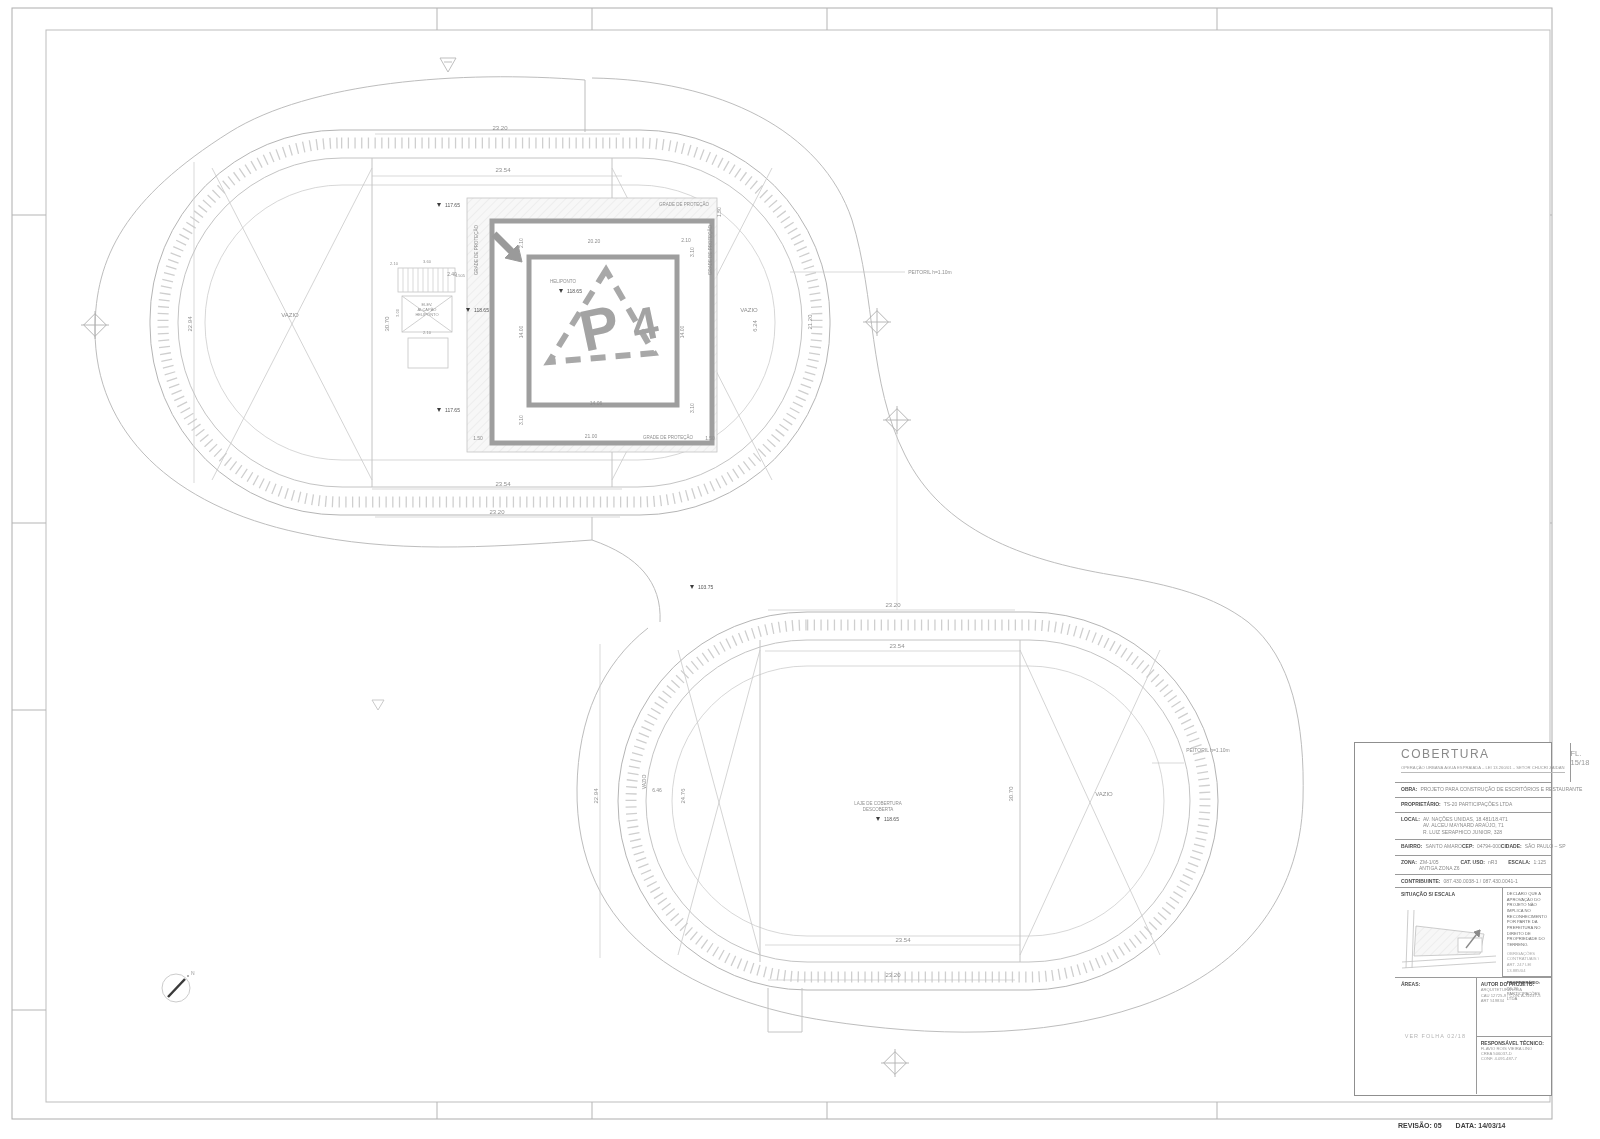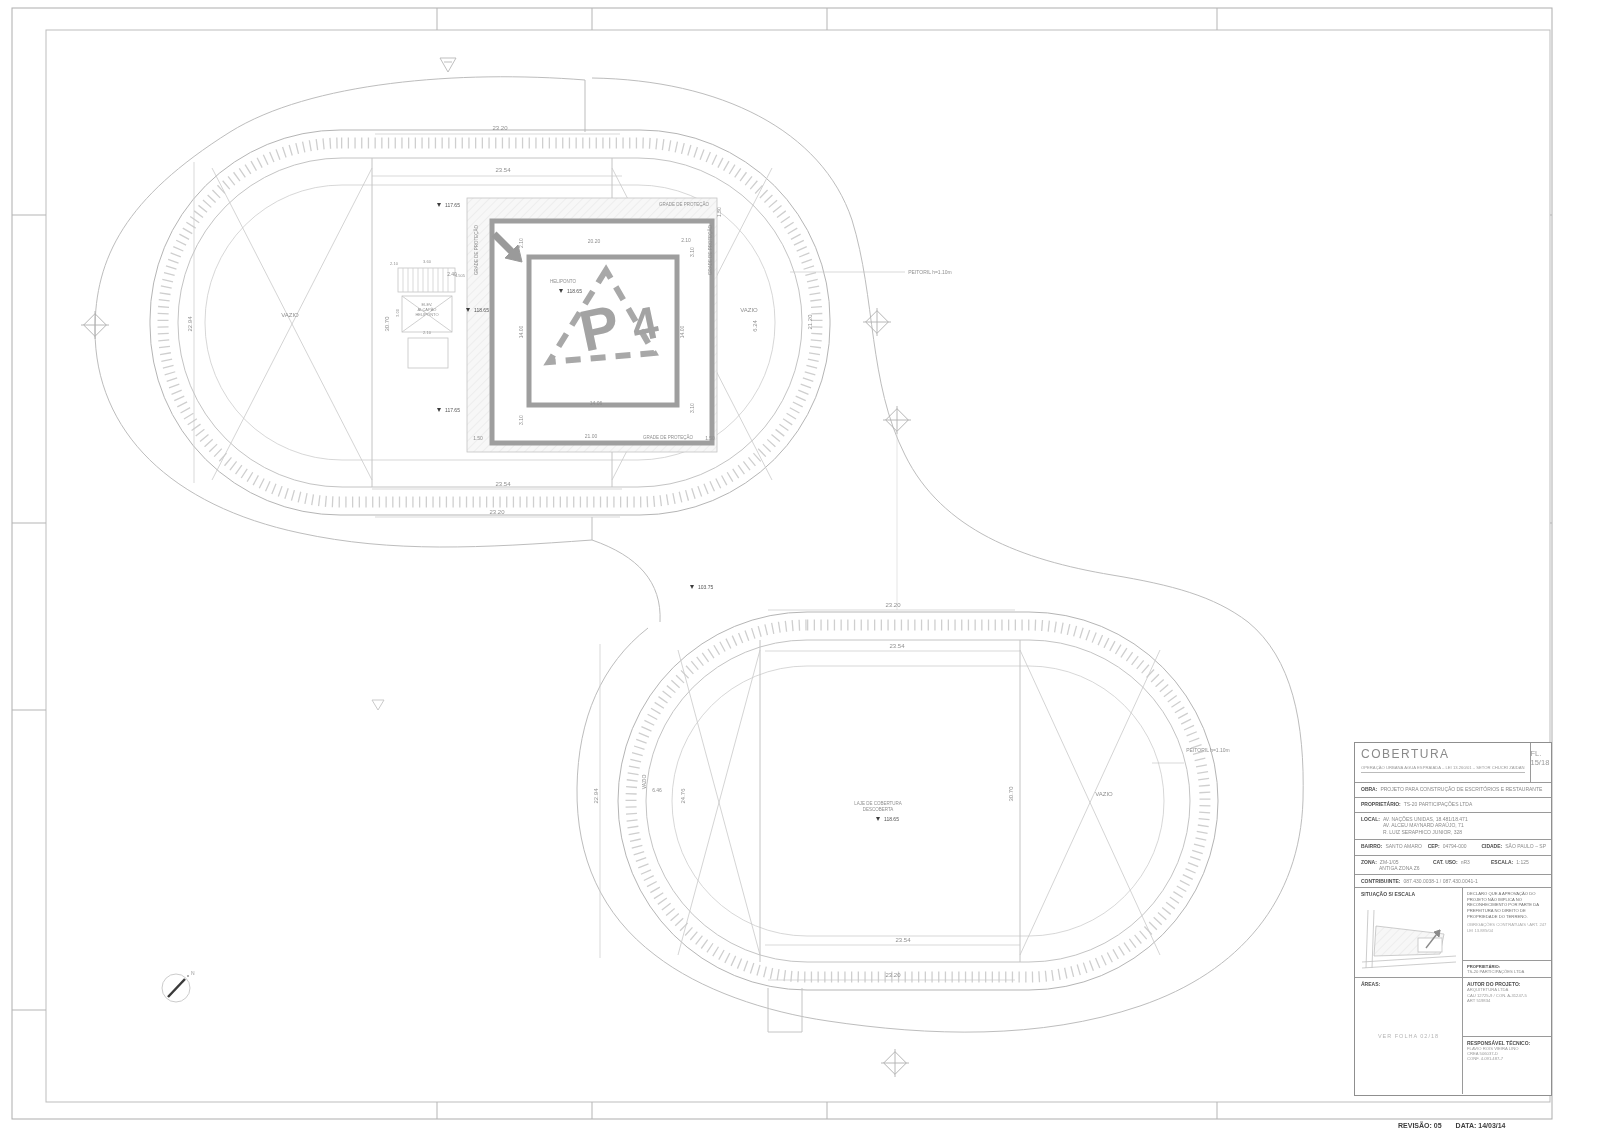--- a/index.html
+++ b/index.html
@@ -2,21 +2,21 @@
 <html><head>
 <meta charset="utf-8">
 <style>
   html,body{margin:0;padding:0;background:#e8e8e8;}
   body{width:1600px;height:1139px;position:relative;font-family:"Liberation Sans",sans-serif;}
   #sheet{position:absolute;left:0;top:0;width:1600px;height:1139px;background:#ffffff;overflow:hidden;}
   svg text{font-family:"Liberation Sans",sans-serif;}
   
   .tb{position:absolute;border:1px solid #8f8f8f;background:#fff;color:#8a8a8a;font-size:5px;line-height:1.25;}
   .tb *{box-sizing:border-box;}
-  .tb .row{border-bottom:1px solid #9a9a9a;display:flex;position:relative;}
+  .tb .row{border-bottom:1px solid #9a9a9a;display:flex;position:relative;margin-left:40px;}
   .tb .lbl{font-weight:bold;color:#4d4d4d;font-size:5px;margin-right:3px;white-space:nowrap;}
   .tb .val{color:#8a8a8a;font-size:5px;white-space:nowrap;}
   .tb-head{height:40px;}
   .tb-head .tcell{flex:1;padding:4px 5px 2px 6px;border-right:1px solid #9a9a9a;}
   .tb-title{font-size:12px;letter-spacing:1.5px;color:#8a8a8a;}
   .tb-sub{font-size:4.2px;color:#9a9a9a;margin-top:3px;border-bottom:1px solid #bbb;padding-bottom:2px;white-space:nowrap;}
   .tb-fl{width:42px;display:flex;align-items:flex-start;justify-content:center;padding-top:6px;font-size:7.5px;color:#9a9a9a;}
   .pad{padding:3px 5px 2px 6px;}
   .cols{display:flex;width:100%;}
   .situ-left{width:108px;border-right:1px solid #9a9a9a;position:relative;}

